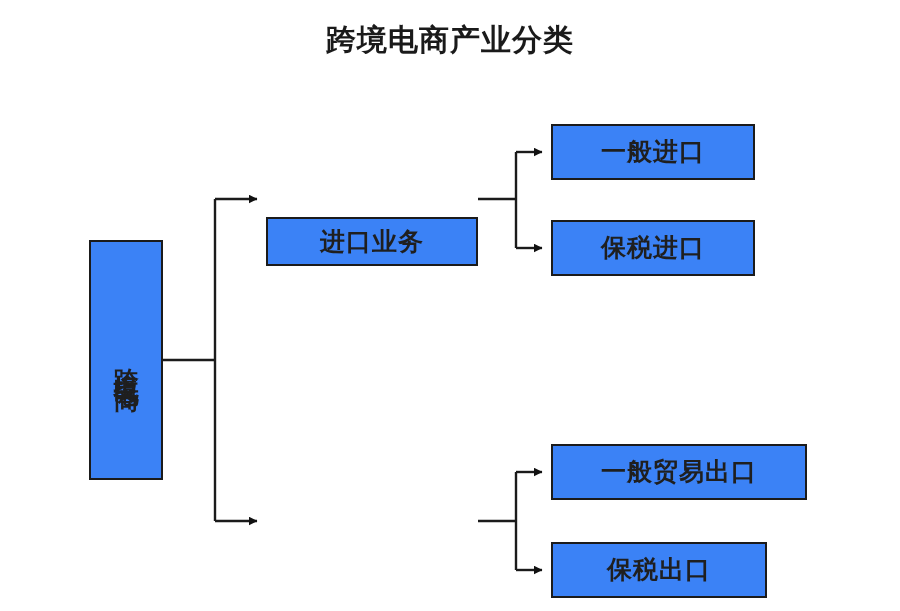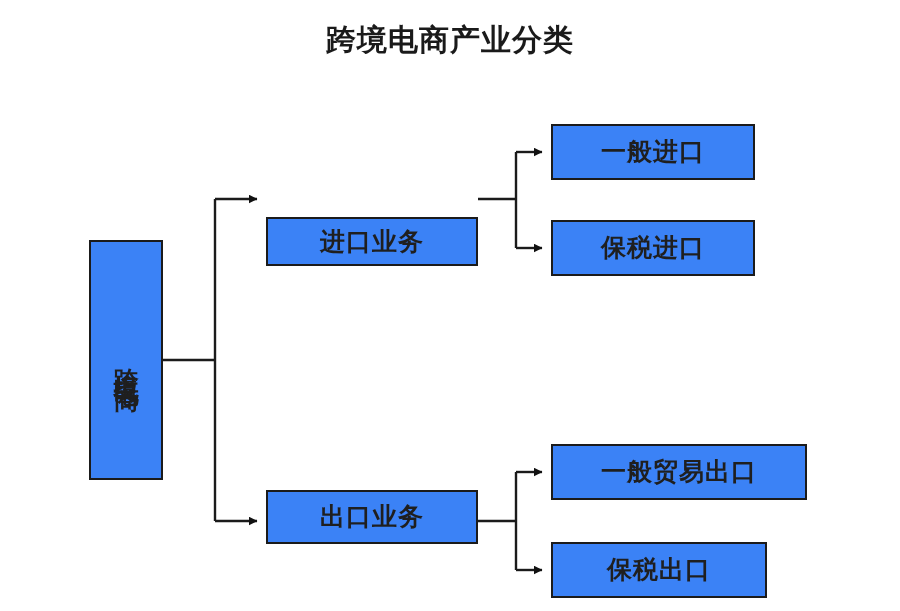--- a/index.html
+++ b/index.html
@@ -112,21 +112,20 @@
     <path d="M 478 521 L 516 521" fill="none" stroke="#1b1b1b" stroke-width="2.4"></path>
     <path d="M 516 472 L 516 570" fill="none" stroke="#1b1b1b" stroke-width="2.4"></path>
     <path d="M 516 472 L 542 472" fill="none" stroke="#1b1b1b" stroke-width="2.4" marker-end="url(#arrowhead)"></path>
     <path d="M 516 570 L 542 570" fill="none" stroke="#1b1b1b" stroke-width="2.4" marker-end="url(#arrowhead)"></path>
   </svg>
 
   <div class="node root" style="left:89px; top:240px; width:74px; height:240px;">跨境电商</div>
 
   <div class="node" style="left:266px; top:172px; width:212px; height:49px;margin-top:45px;">进口业务</div>
 
-  <div class="node" style="left:266px; top:490px; width:212px; height:54px;">出口业务</div>
 
   <div class="node" style="left:551px; top:124px; width:204px; height:56px;">一般进口</div>
 
   <div class="node" style="left:551px; top:220px; width:204px; height:56px;">保税进口</div>
 
   <div class="node" style="left:551px; top:444px; width:256px; height:56px;">一般贸易出口</div>
 
   <div class="node" style="left:551px; top:542px; width:216px; height:56px;">保税出口</div>
 
 

